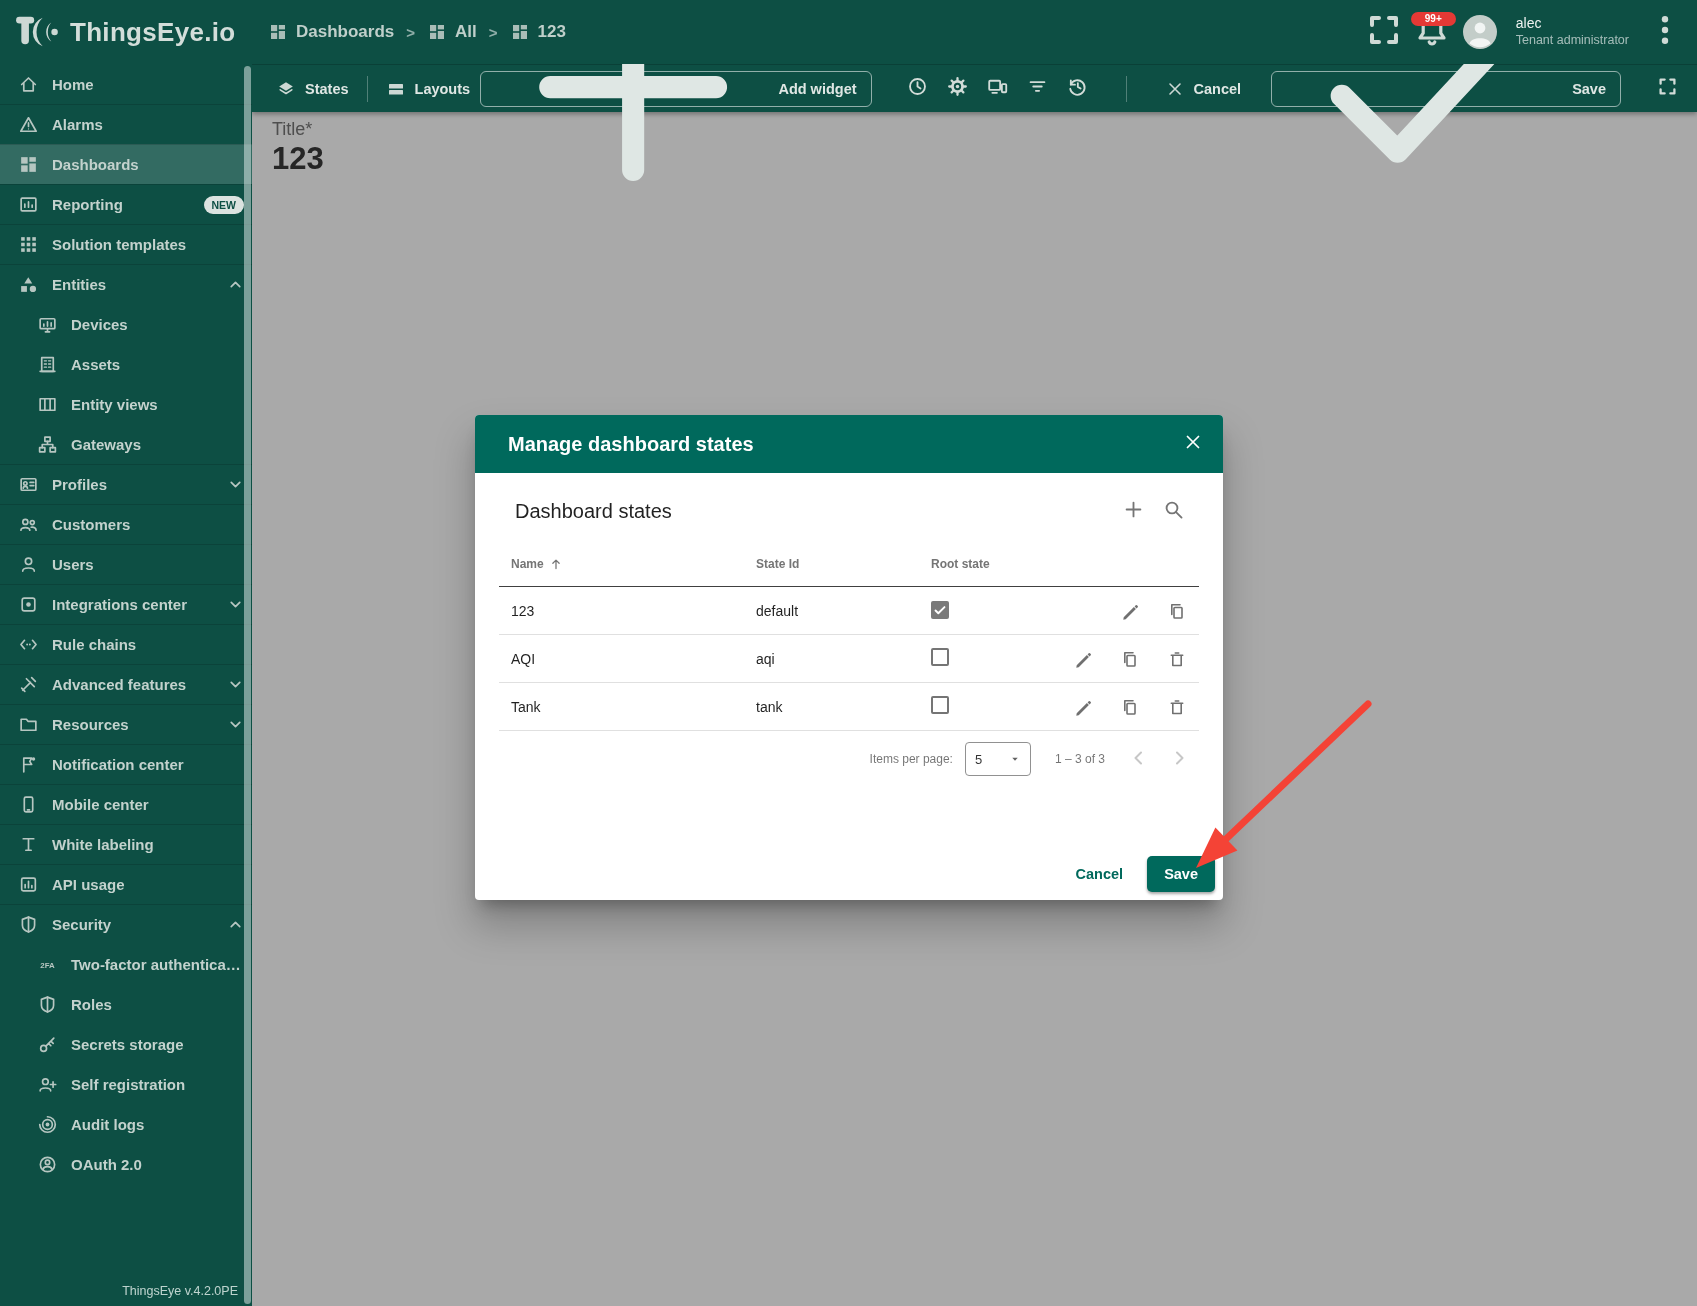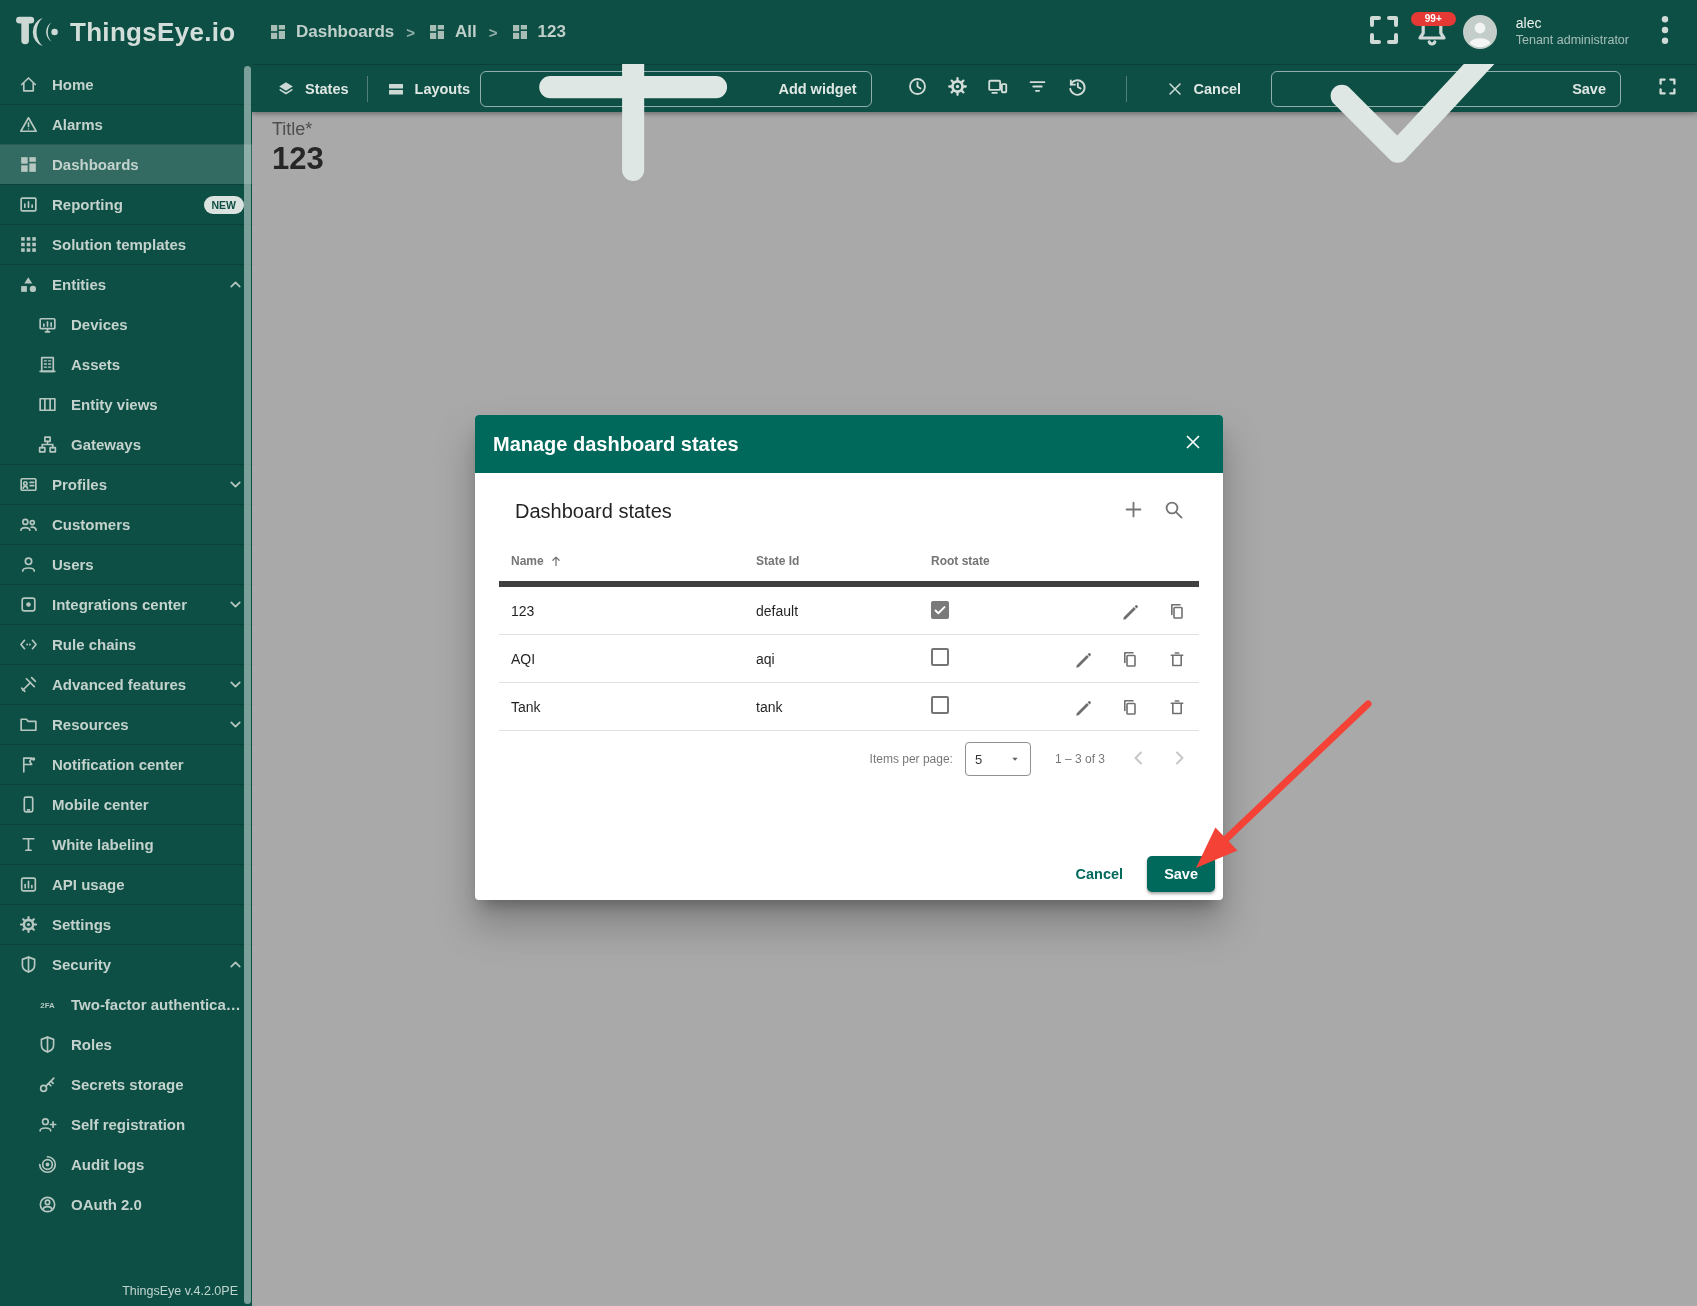--- a/index.html
+++ b/index.html
@@ -65,32 +65,32 @@
 
   .canvas{position:absolute;top:48px;left:0;right:0;bottom:0;background:var(--content-bg)}
   .title-block{padding:7px 0 0 20px}
   .title-label{font-size:18px;color:#4e4e4e}
   .title-value{font-size:31px;color:#262626;font-weight:bold;margin-top:1px}
 
   
   .dialog{position:absolute;left:475px;top:415px;width:748px;height:485px;background:#fff;border-radius:4px;
     box-shadow:0 11px 15px -7px rgba(0,0,0,.3),0 24px 38px 3px rgba(0,0,0,.22);display:flex;flex-direction:column;z-index:10}
   .dlg-header{height:58px;flex:none;background:var(--primary);color:#fff;display:flex;align-items:center;
-    padding:0 8px 0 18px;border-radius:4px 4px 0 0}
+    padding:0 8px 0 33px;border-radius:4px 4px 0 0}
   .dlg-title{font-size:20px;font-weight:bold;flex:1}
   .dlg-close{width:44px;height:44px;display:flex;align-items:center;justify-content:center;color:#fff;cursor:pointer}
   .dlg-close svg{width:22px;height:22px}
   .dlg-section{display:flex;align-items:center;padding:16px 30px 0 40px;height:60px;flex:none}
   .dlg-section-title{font-size:20px;color:rgba(0,0,0,.87);flex:1}
   .dlg-iconbtn{width:40px;height:40px;display:flex;align-items:center;justify-content:center;color:#757575;cursor:pointer}
   .dlg-iconbtn svg{width:23px;height:23px}
 
   .table{margin:8px 24px 0 24px}
   .thead,.trow{display:grid;grid-template-columns:35% 25% 17% 23%;align-items:center}
-  .thead{height:46px;border-bottom:6px solid #404040;color:#757575;font-size:12px;font-weight:bold}
+  .thead{height:46px;border-bottom:1px solid #404040;color:#757575;font-size:12px;font-weight:bold}
   .th{padding:0 12px;display:flex;align-items:center;gap:5px}
   .sort-ic{width:14px;height:14px;color:#757575}
   .sort-ic svg{width:100%;height:100%}
   .trow{height:48px;border-bottom:1px solid #e0e0e0;font-size:14px;color:rgba(0,0,0,.87)}
   .tcell{padding:0 12px;white-space:nowrap;overflow:hidden;text-overflow:ellipsis}
   .c-actions{display:flex;justify-content:flex-end;gap:7px;padding-right:2px}
   .act-btn{width:40px;height:40px;display:flex;align-items:center;justify-content:center;color:#707070;cursor:pointer}
   .act-btn svg{width:20px;height:20px}
   .cb{width:18px;height:18px;border-radius:2px;display:inline-flex;align-items:center;justify-content:center;cursor:pointer}
   .cb.unchecked{border:2px solid #757575;background:#fff}
@@ -385,28 +385,20 @@
         </div>
         <div class="side-item lvl0">
           <span class="side-icon"><svg viewBox="0 0 20 20" fill="none" stroke="currentColor" stroke-width="1.6" stroke-linecap="round" stroke-linejoin="round">
               <rect x="3.5" y="4" width="13" height="12" rx="1.5"></rect>
               <path d="M6.8 13V10M10 13V7M13.2 13v-2"></path>
             </svg></span>
           <span class="side-label">API usage</span>
         </div>
         <div class="side-item lvl0">
           <span class="side-icon"><svg viewBox="0 0 20 20" fill="none" stroke="currentColor" stroke-width="1.6" stroke-linecap="round" stroke-linejoin="round">
-              <circle cx="10" cy="10" r="4.4" stroke-width="2.4"></circle>
-              <circle cx="10" cy="10" r="1.5" fill="currentColor" stroke="none"></circle>
-              <path d="M10 2.8v2.2M10 15v2.2M2.8 10h2.2M15 10h2.2M4.9 4.9l1.6 1.6M13.5 13.5l1.6 1.6M15.1 4.9l-1.6 1.6M6.5 13.5l-1.6 1.6" stroke-width="2"></path>
-            </svg></span>
-          <span class="side-label">Settings</span>
-        </div>
-        <div class="side-item lvl0">
-          <span class="side-icon"><svg viewBox="0 0 20 20" fill="none" stroke="currentColor" stroke-width="1.6" stroke-linecap="round" stroke-linejoin="round">
               <path d="M10 3l5.8 2.1v5.6c0 3.4-2.5 5.3-5.8 6.4-3.3-1.1-5.8-3-5.8-6.4V5.1Z"></path>
               <path d="M10 3v14"></path>
             </svg></span>
           <span class="side-label">Security</span>
           <span class="side-chevron"><svg viewBox="0 0 20 20" fill="none" stroke="currentColor" stroke-width="1.6" stroke-linecap="round" stroke-linejoin="round">
               <path d="M5 12.5 10 7.5l5 5" stroke-width="2"></path>
             </svg></span>
         </div>
         <div class="side-item lvl1">
           <span class="side-icon"><svg viewBox="0 0 20 20" fill="none" stroke="currentColor" stroke-width="1.6" stroke-linecap="round" stroke-linejoin="round">

